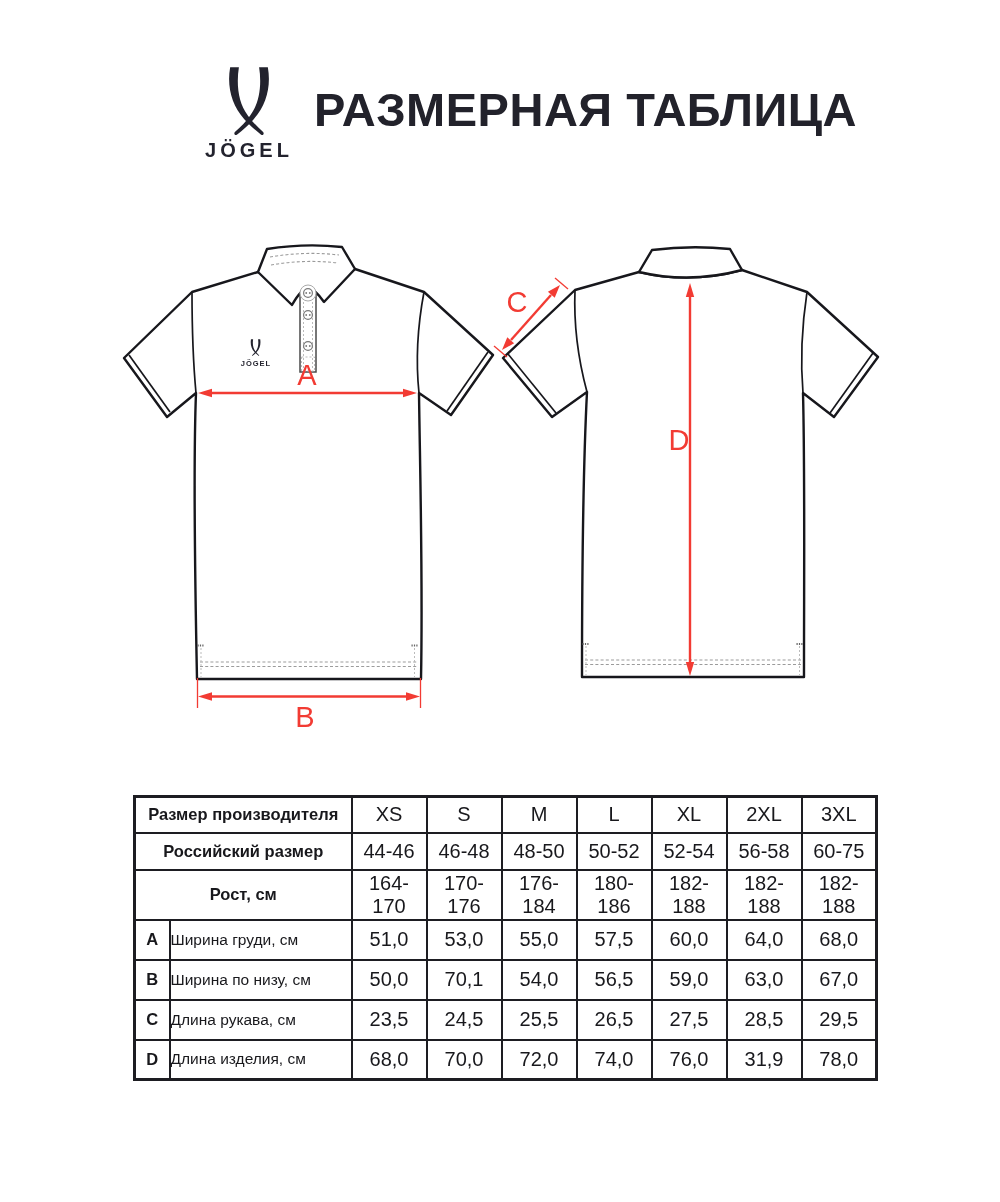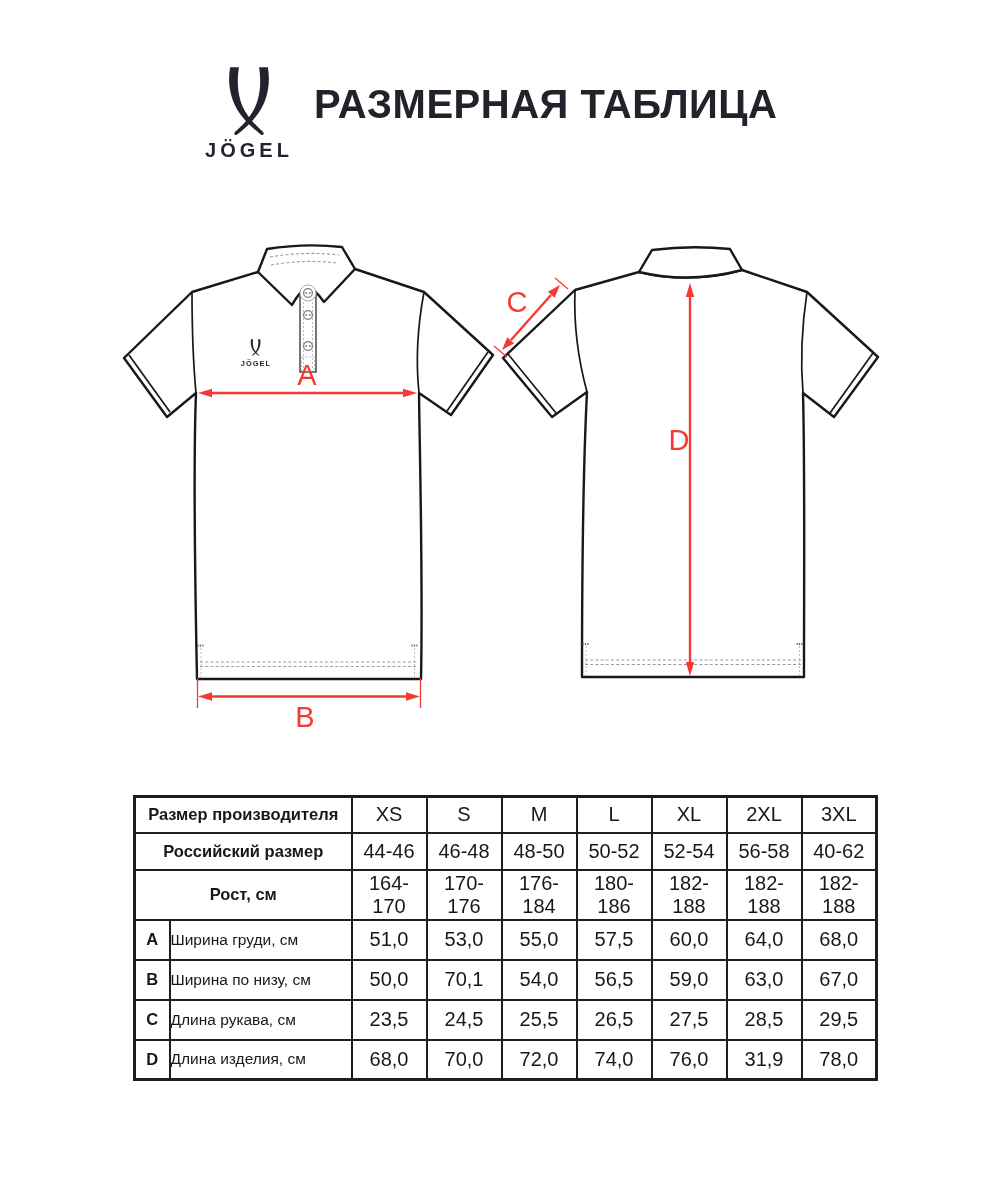--- a/index.html
+++ b/index.html
@@ -9,21 +9,21 @@
   }
 
   
   #brand-block { position:absolute; left:193px; top:66px; width:112px; text-align:center; }
   #brand-block svg { display:block; margin:0 auto; }
   #brand-word {
     margin-top:3px; font-size:20px; font-weight:bold; letter-spacing:4px;
     color:#23232e; white-space:nowrap;
   }
   #page-title {
-    position:absolute; left:314px; top:82px; font-size:40px; font-weight:bold;
+    position:absolute; left:314px; top:82px; font-size:47px; font-weight:bold;
     color:#22222b; letter-spacing:0.5px; white-space:nowrap;
   }
 
   
   #diagram { position:absolute; left:0; top:0; width:1000px; height:760px; }
   #diagram path.body, #diagram path.collar { fill:#ffffff; stroke:#17171c; stroke-width:2.4; stroke-linejoin:round; }
   #diagram .seam  { fill:none; stroke:#17171c; stroke-width:1.7; }
   #diagram .trim  { stroke:#17171c; stroke-width:1.7; }
   #diagram .dash  { fill:none; stroke:#9b9b9b; stroke-width:1.1; stroke-dasharray:3 2.2; }
   #diagram .slit  { stroke:#bbbbbb; stroke-width:1; stroke-dasharray:2 2; }
@@ -204,21 +204,21 @@
         <td>3XL</td>
       </tr>
       <tr class="rh2">
         <td colspan="2" class="hl">Российский размер</td>
         <td>44-46</td>
         <td>46-48</td>
         <td>48-50</td>
         <td>50-52</td>
         <td>52-54</td>
         <td>56-58</td>
-        <td>40-62</td>
+        <td>60-75</td>
       </tr>
       <tr class="rh3">
         <td colspan="2" class="hl">Рост, см</td>
         <td>164-170</td>
         <td>170-176</td>
         <td>176-184</td>
         <td>180-186</td>
         <td>182-188</td>
         <td>182-188</td>
         <td>182-188</td>

